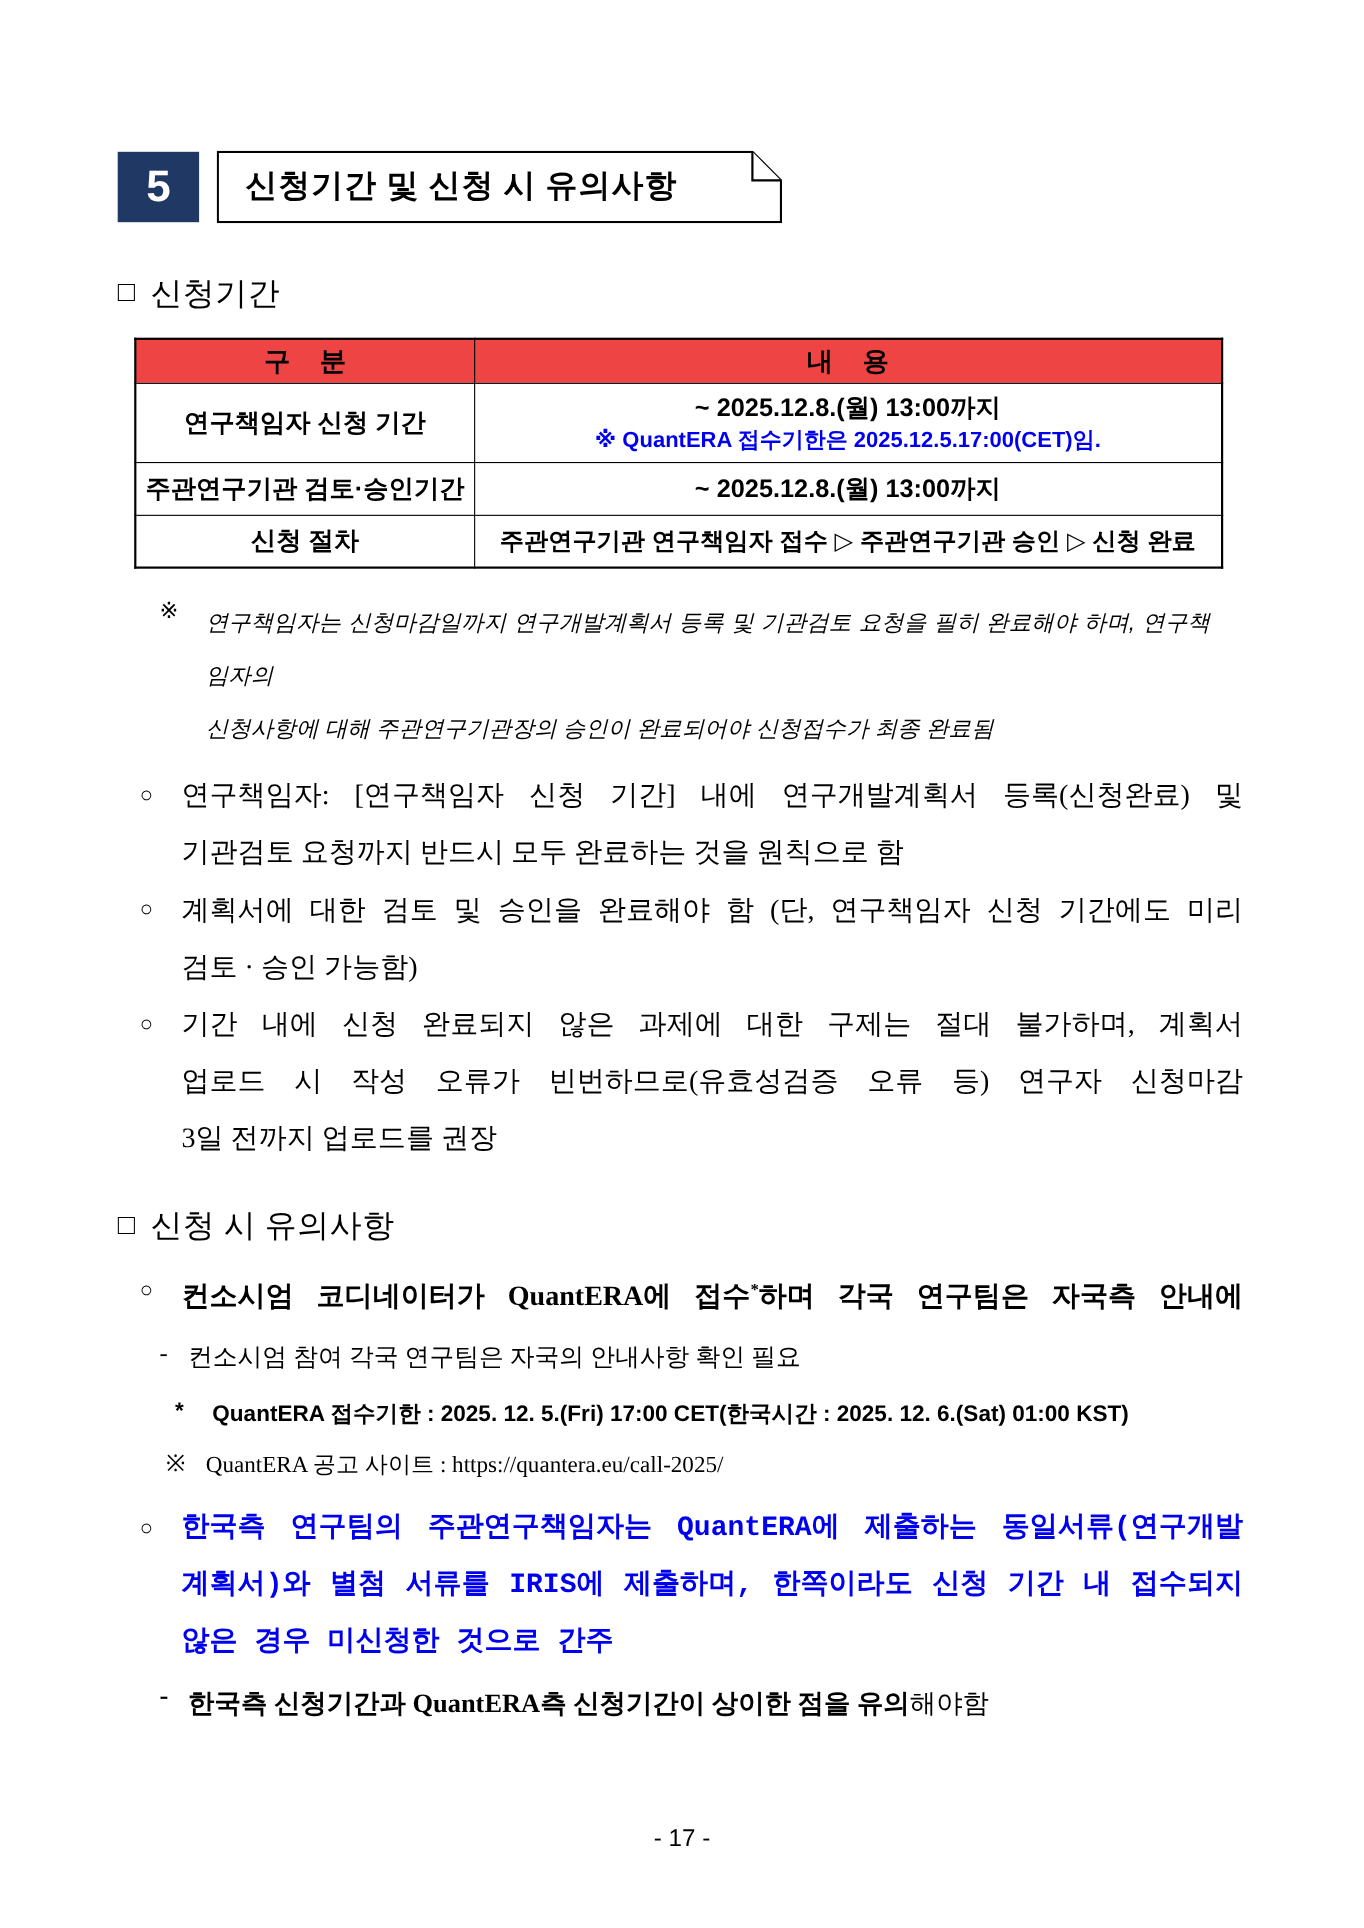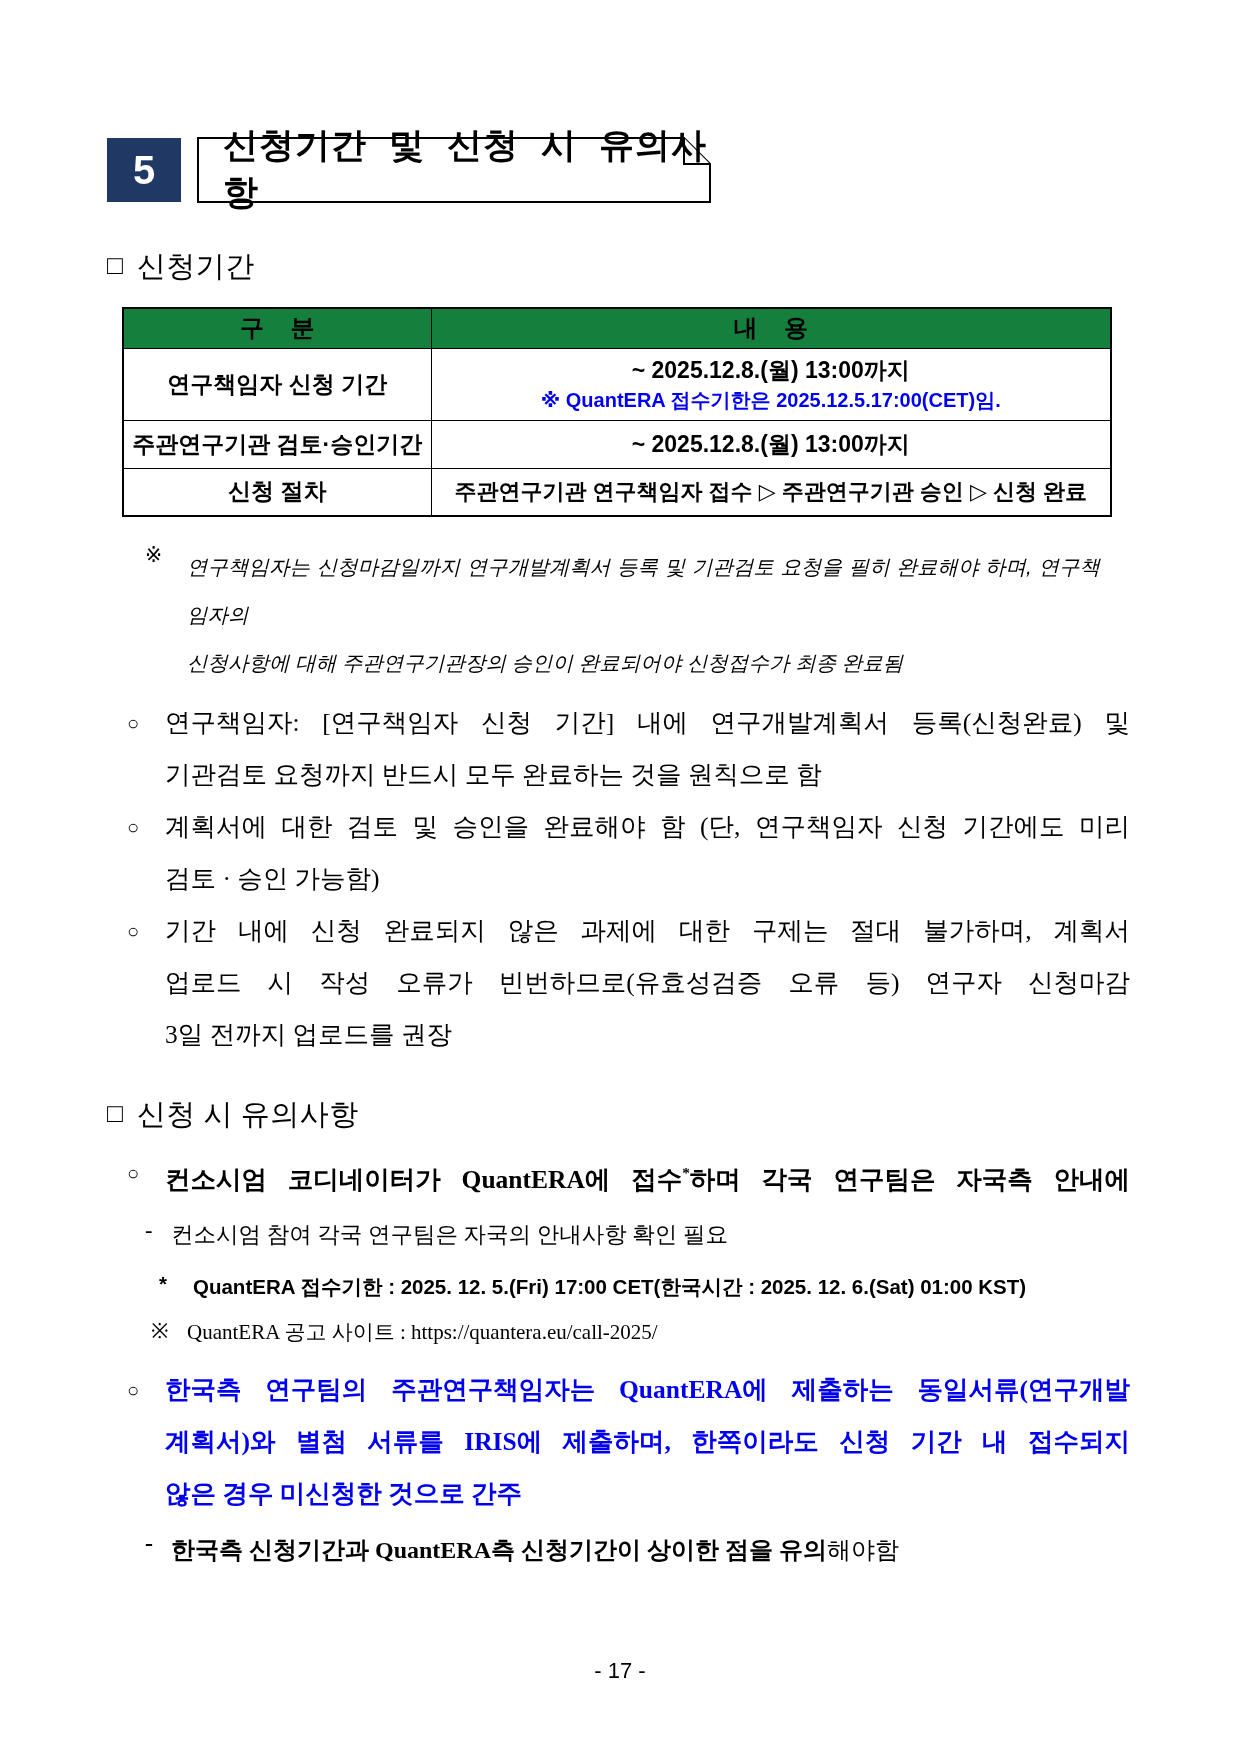--- a/index.html
+++ b/index.html
@@ -20,39 +20,39 @@
     font-family:"Liberation Sans","DejaVu Sans",sans-serif;
     font-weight:bold; font-size:40px;
     display:flex; align-items:center; justify-content:center;
     flex:0 0 auto;
   }
   .title-banner { position:relative; height:66px; width:514px; margin-left:16px; }
   .title-banner svg { position:absolute; left:0; top:0; }
   .title-banner .title-text {
     position:relative; z-index:1; display:flex; align-items:center;
     height:64px; padding-left:26px;
-    font-family:Liberation Mono, monospace;
-    font-weight:bold; font-size:35px; letter-spacing:1px;
+    font-family:Liberation Serif, serif;
+    font-weight:bold; font-size:29px; letter-spacing:1px;
   }
 
   
   .sub-heading { margin-top:44px; font-size:29px; display:flex; align-items:center; }
   .sub-heading .sq { font-size:26px; margin-right:14px; position:relative; top:-1px; }
   .sub-heading .hd { letter-spacing:0.5px; }
 
   
   table.period {
     margin-top:20px; margin-left:15px;
     width:990px; border-collapse:collapse;
     font-family:"Liberation Sans","DejaVu Sans",sans-serif;
     border:2px solid #000;
   }
   table.period th, table.period td { border:1px solid #000; text-align:center; vertical-align:middle; }
   table.period th {
-    background:#15803d; font-size:24px; font-weight:bold;
+    background:#ef4444; font-size:24px; font-weight:bold;
     height:40px; white-space:pre;margin-top:48px;
   }
   table.period .col-label { width:308px; }
   td.row-label { font-weight:bold; font-size:23px; }
   td.row-value { font-size:23px; }
   .val-main { font-weight:bold; font-size:23px; line-height:32px; }
   .val-note { font-weight:bold; font-size:20px; color:#0000ee; line-height:28px; }
   tr.r1 td { height:72px; }
   tr.r2 td { height:48px; }
   tr.r3 td { height:48px; }
@@ -92,21 +92,21 @@
     font-family:"Liberation Sans","DejaVu Sans",sans-serif;
     font-weight:bold; font-size:20.5px;
   }
   .star-item .mk { width:34px; flex:0 0 auto; text-align:left; }
   .star-item .sb { line-height:30px; }
 
   .ref-item { display:flex; margin-left:44px; margin-top:14px; font-size:21px; }
   .ref-item .mk { width:36px; flex:0 0 auto; }
   .ref-item .rb { line-height:32px; }
 
-  .bullet.blue .bb { color:#0000ee; font-weight:bold; }
+  .bullet.blue .bb { color:#0000ee; font-weight:bold;font-family:Liberation Mono, monospace; }
   .bullet.blue { margin-top:16px; }
 
   .dash-item.bold-dash { margin-top:10px; font-size:24px; }
   .dash-item.bold-dash .db { width:940px; line-height:40px; }
   .dash-item.bold-dash .tb { font-weight:bold; }
   .dash-item.bold-dash .tr { font-weight:normal; }
 
   
   .footer {
     position:absolute; left:0; top:1658px; width:1240px;

